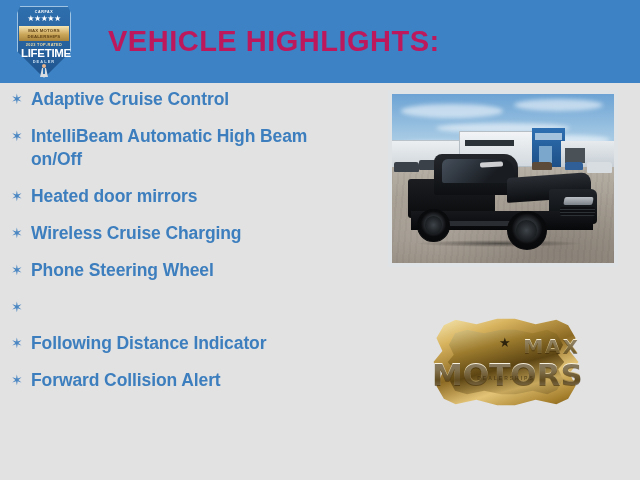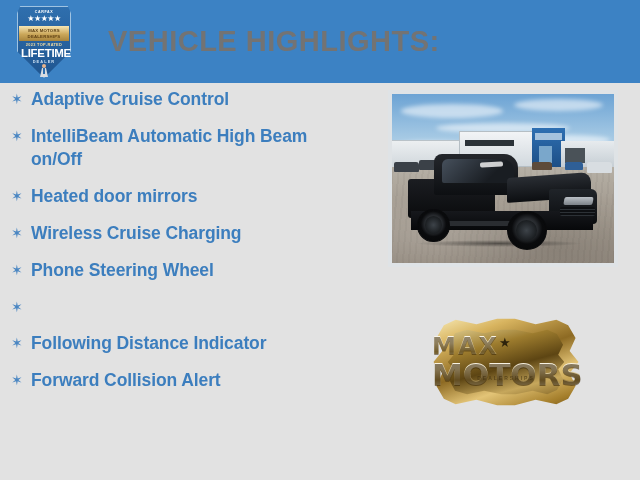--- a/index.html
+++ b/index.html
@@ -23,21 +23,21 @@
     width: 640px;
     height: 83px;
     background: #3c82c4;
   }
   .header-title {
     position: absolute;
     left: 108px;
     top: 24px;
     font-size: 29px;
     font-weight: bold;
-    color: #737373;
+    color: #be185d;
     letter-spacing: 0.5px;
     line-height: 34px;
     white-space: nowrap;
   }
 
   
   .badge {
     position: absolute;
     left: 17px;
     top: 6px;
@@ -401,23 +401,23 @@
       8% 10%, 18% 5%, 32% 10%, 46% 5%, 58% 5%, 72% 10%, 84% 5%, 92% 11%,
       97% 26%, 93% 40%, 98% 50%, 93% 60%, 97% 74%, 92% 89%, 84% 95%,
       72% 90%, 58% 95%, 46% 95%, 32% 90%, 18% 95%, 8% 90%,
       3% 74%, 7% 60%, 2% 50%, 7% 40%, 3% 26%
     );
   }
   .logo-max {
     position: absolute;
     left: 0; right: 0;
     top: 17%;
-    text-align: left;
+    text-align: right;
     font-family: "DejaVu Sans", sans-serif;
-    font-size: 24px;
+    font-size: 20px;
     font-weight: bold;
     letter-spacing: 2px;
     line-height: 28px;
     background: linear-gradient(#ffffff 0%, #f2e6c2 40%, #b59a55 70%, #f6efd6 100%);
     -webkit-background-clip: text;
     background-clip: text;
     color: transparent;
     text-shadow: 0 1px 0 rgba(60,42,10,.55);
   }
   .logo-star {

